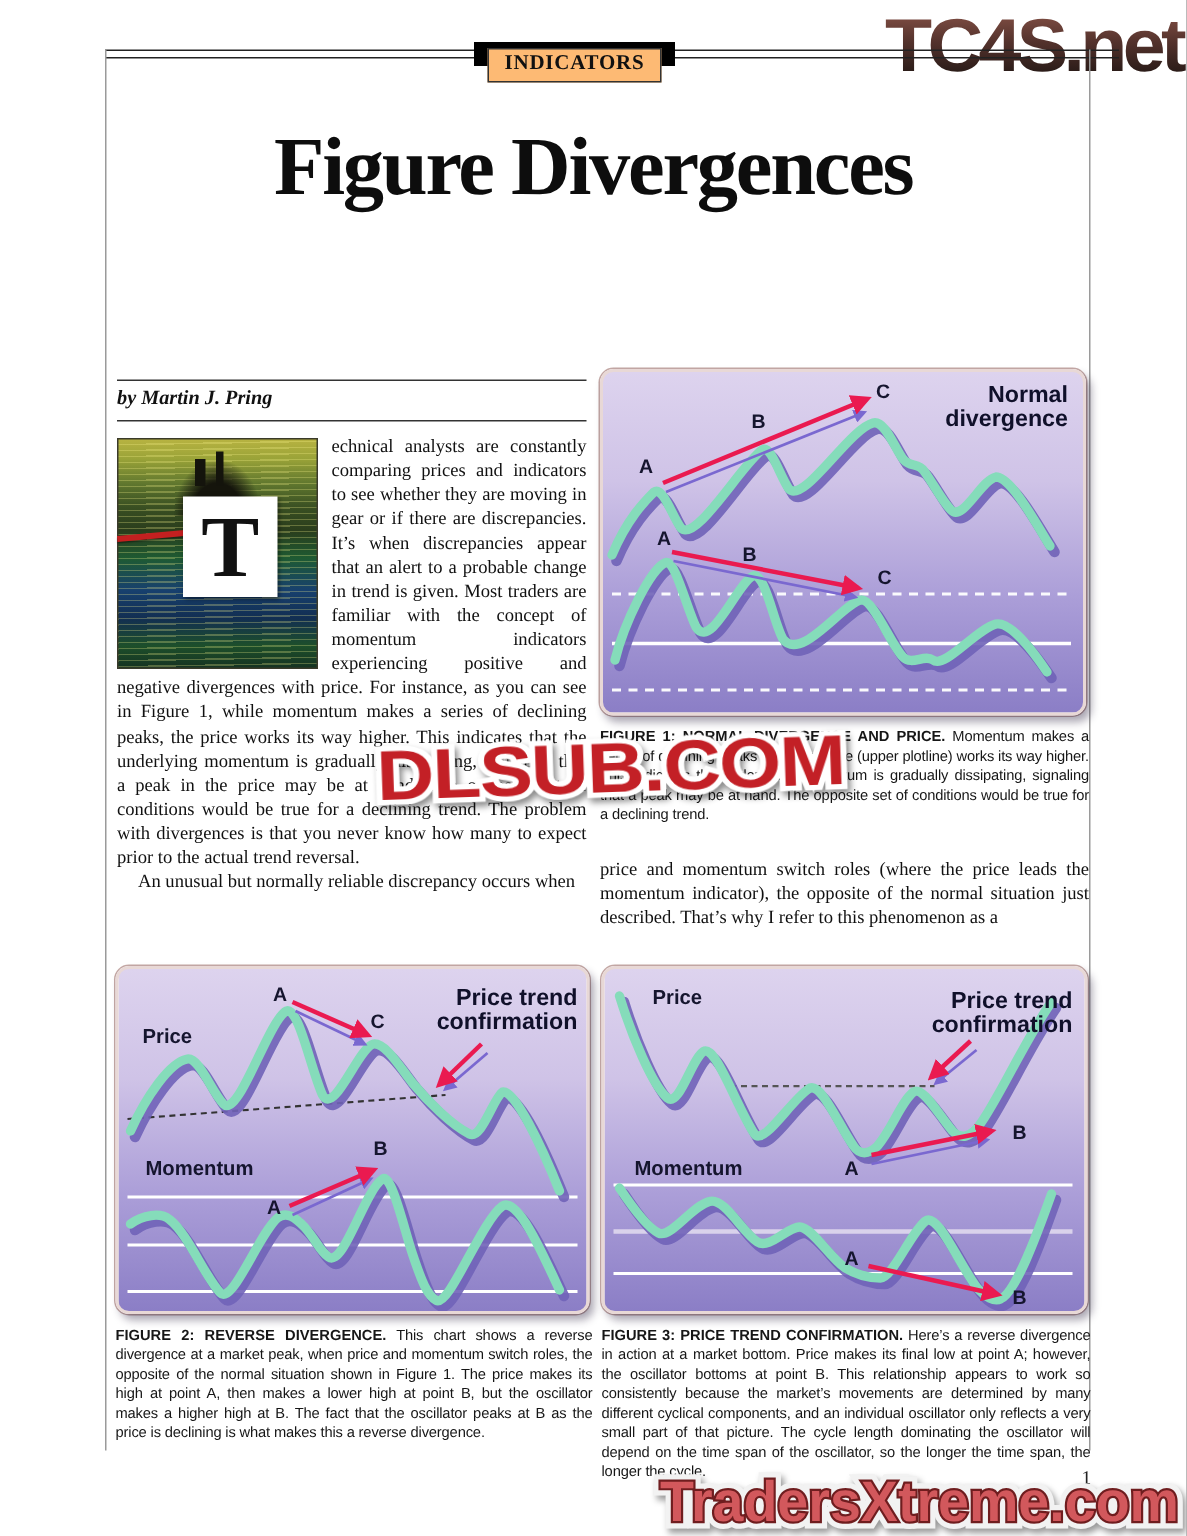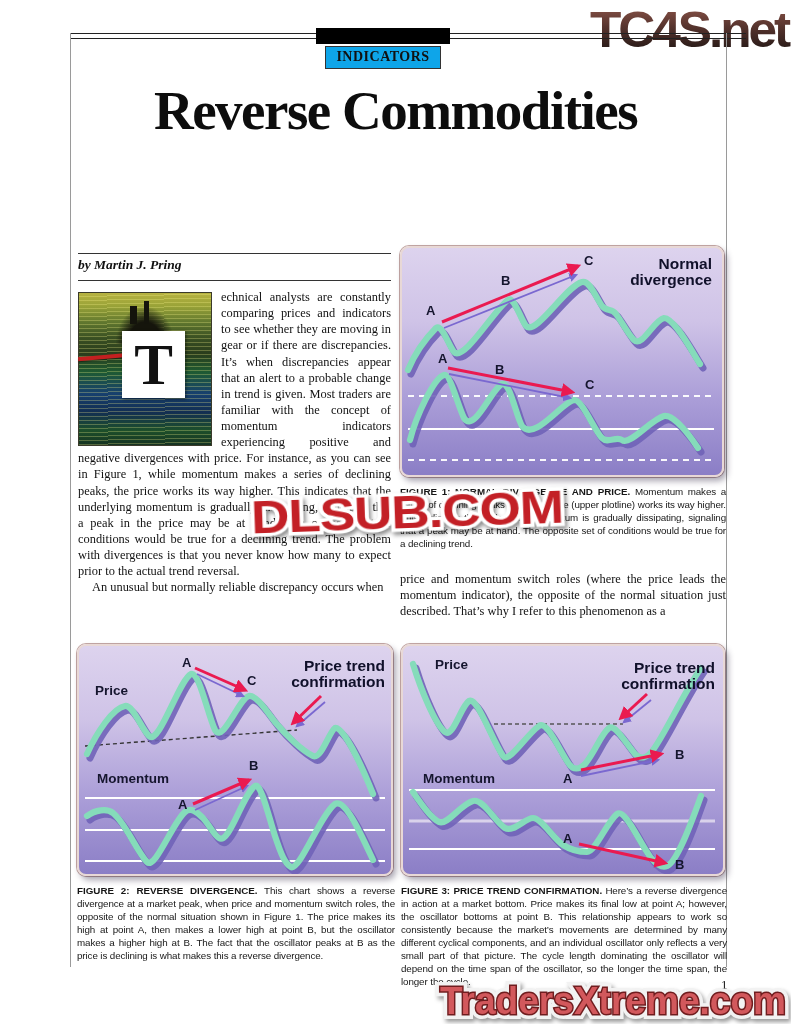--- a/index.html
+++ b/index.html
@@ -8,21 +8,21 @@
 
   
   .citation{position:absolute;left:80px;top:9px;font-size:13.5px;color:#222;letter-spacing:.1px;}
   .logo-svg{position:absolute;left:590px;top:0px;}
   .hdr-rule{position:absolute;left:70px;top:33px;width:676px;height:4px;
             border-top:1.6px solid #222;border-bottom:1.6px solid #222;}
   .vrule{position:absolute;top:33px;width:1px;height:934px;background:#9a9a9a;}
   .vrule.left{left:70px;} .vrule.right{left:726px;}
   .indicators{position:absolute;left:308px;top:28px;width:150px;text-align:center;}
   .ind-bar{position:absolute;left:8px;right:8px;top:0;height:16px;background:#000;}
-  .ind-box{position:relative;margin-top:18px;display:inline-block;background:#0ea5e9;
+  .ind-box{position:relative;margin-top:4px;display:inline-block;background:#fdba74;
            border:1.5px solid #333;padding:2px 10px 3px;font-weight:bold;font-size:14px;
            letter-spacing:.5px;}
 
   
   .title{position:absolute;left:80px;top:84px;width:631px;text-align:center;
          font-weight:bold;font-size:55px;line-height:.99;letter-spacing:-1.5px;color:#0d0d0d;}
 
   
   .leftcol{position:absolute;left:78px;top:246px;width:313px;}
   .intro{font-style:italic;font-size:13.8px;line-height:1.22;text-align:justify;margin:0;}
@@ -103,21 +103,21 @@
   </svg>
   <div class="hdr-rule"></div>
   <div class="vrule left"></div>
   <div class="vrule right"></div>
   <div class="indicators">
     <div class="ind-bar"></div>
     <div class="ind-box">INDICATORS</div>
   </div>
 
   <div class="title">
-    <div>Reverse Commodities</div>
+    <div>Figure Divergences</div>
   </div>
 
   <div class="leftcol">
     <hr class="thin-rule">
     <div class="byline">by Martin J. Pring</div>
     <hr class="thin-rule">
     <div class="article">
       <div class="artwork">
         <div class="art-sil"></div>
         <div class="art-tower" style="left:52px;top:14px;width:7px;height:18px;"></div>

